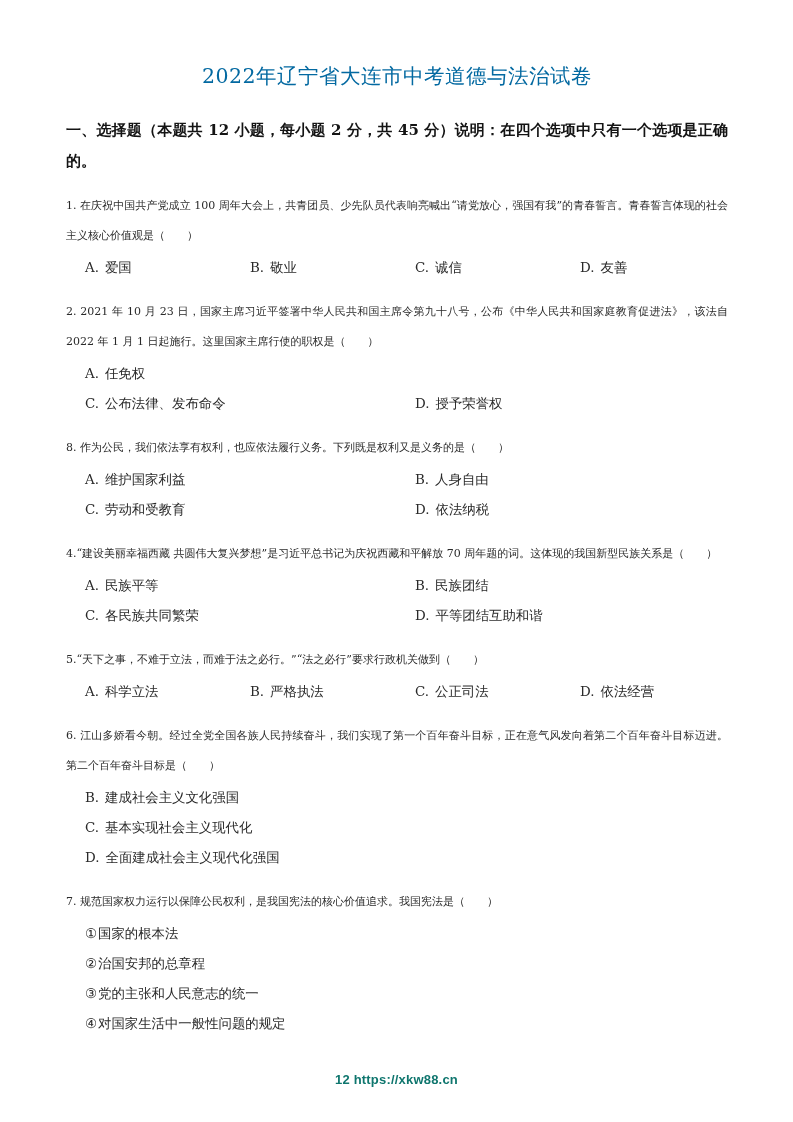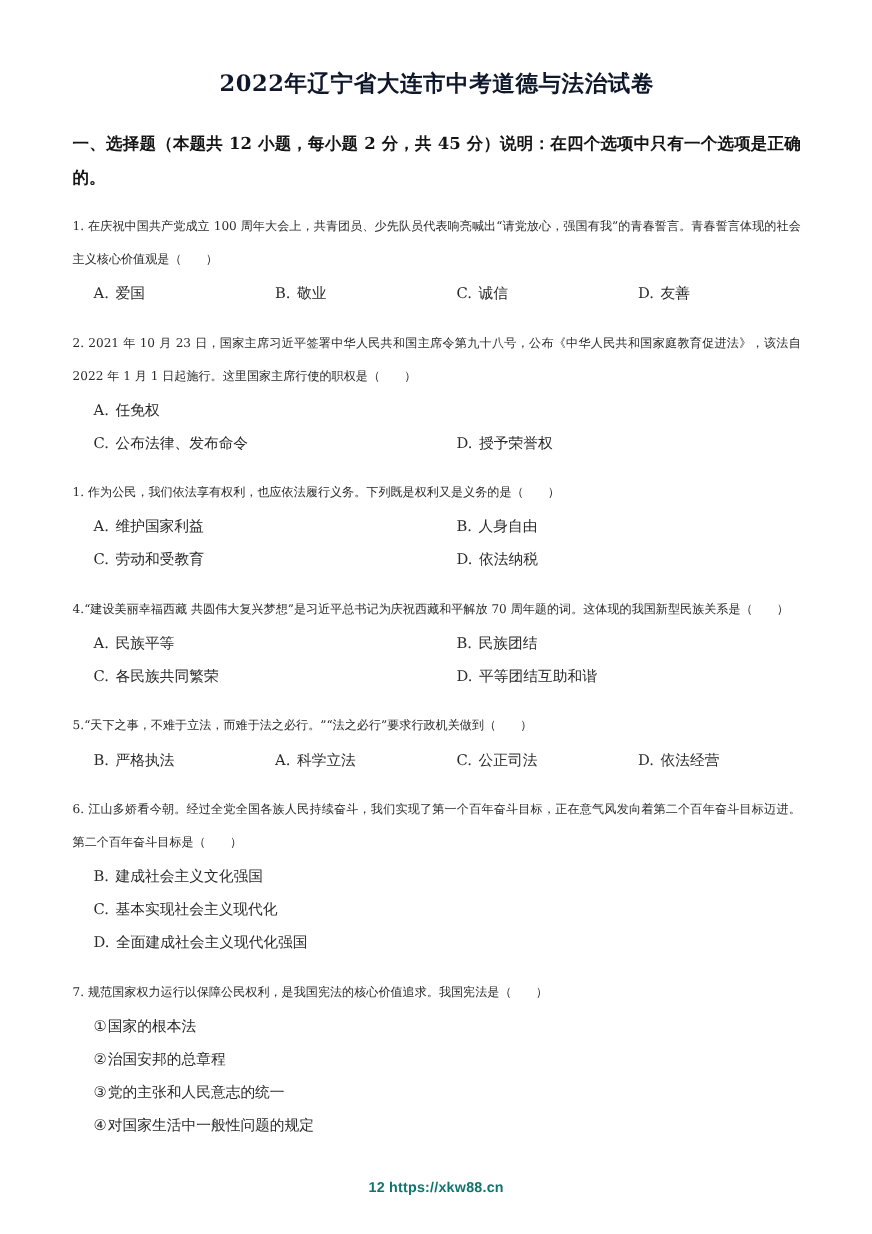--- a/index.html
+++ b/index.html
@@ -25,25 +25,25 @@
     position: absolute;
     left: 66px;
     top: 0;
     width: 662px;
   }
 
   
   .doc-title {
     text-align: center;
     font-size: 20.5px;
-    font-weight: bold;
+    font-weight: normal;
     letter-spacing: 0.5px;
     margin: 0;
     padding-top: 62px;
-    color: #0f172a;
+    color: #0369a1;
     font-family: "DejaVu Serif", "Liberation Serif", serif;
   }
 
   
   .section-head {
     font-size: 15px;
     font-weight: bold;
     line-height: 31px;
     margin-top: 25px;
     text-align: justify;
@@ -137,21 +137,21 @@
             <div class="opt-row cols2">
               <div class="opt"><span class="lbl">A.</span><span>任免权</span></div>
             </div>
             <div class="opt-row cols2">
               <div class="opt"><span class="lbl">C.</span><span>公布法律、发布命令</span></div>
               <div class="opt"><span class="lbl">D.</span><span>授予荣誉权</span></div>
             </div>
           </div>
         </div>
         <div class="question">
-          <div class="q-stem">1. 作为公民，我们依法享有权利，也应依法履行义务。下列既是权利又是义务的是（　　）</div>
+          <div class="q-stem">8. 作为公民，我们依法享有权利，也应依法履行义务。下列既是权利又是义务的是（　　）</div>
           <div class="opts">
             <div class="opt-row cols2">
               <div class="opt"><span class="lbl">A.</span><span>维护国家利益</span></div>
               <div class="opt"><span class="lbl">B.</span><span>人身自由</span></div>
             </div>
             <div class="opt-row cols2">
               <div class="opt"><span class="lbl">C.</span><span>劳动和受教育</span></div>
               <div class="opt"><span class="lbl">D.</span><span>依法纳税</span></div>
             </div>
           </div>
@@ -166,22 +166,22 @@
             <div class="opt-row cols2">
               <div class="opt"><span class="lbl">C.</span><span>各民族共同繁荣</span></div>
               <div class="opt"><span class="lbl">D.</span><span>平等团结互助和谐</span></div>
             </div>
           </div>
         </div>
         <div class="question">
           <div class="q-stem">5.“天下之事，不难于立法，而难于法之必行。”“法之必行”要求行政机关做到（　　）</div>
           <div class="opts">
             <div class="opt-row cols4">
+              <div class="opt"><span class="lbl">A.</span><span>科学立法</span></div>
               <div class="opt"><span class="lbl">B.</span><span>严格执法</span></div>
-              <div class="opt"><span class="lbl">A.</span><span>科学立法</span></div>
               <div class="opt"><span class="lbl">C.</span><span>公正司法</span></div>
               <div class="opt"><span class="lbl">D.</span><span>依法经营</span></div>
             </div>
           </div>
         </div>
         <div class="question">
           <div class="q-stem">6. 江山多娇看今朝。经过全党全国各族人民持续奋斗，我们实现了第一个百年奋斗目标，正在意气风发向着第二个百年奋斗目标迈进。第二个百年奋斗目标是（　　）</div>
           <div class="opts">
             <div class="opt-row cols1">
               <div class="opt"><span class="lbl">B.</span><span>建成社会主义文化强国</span></div>

